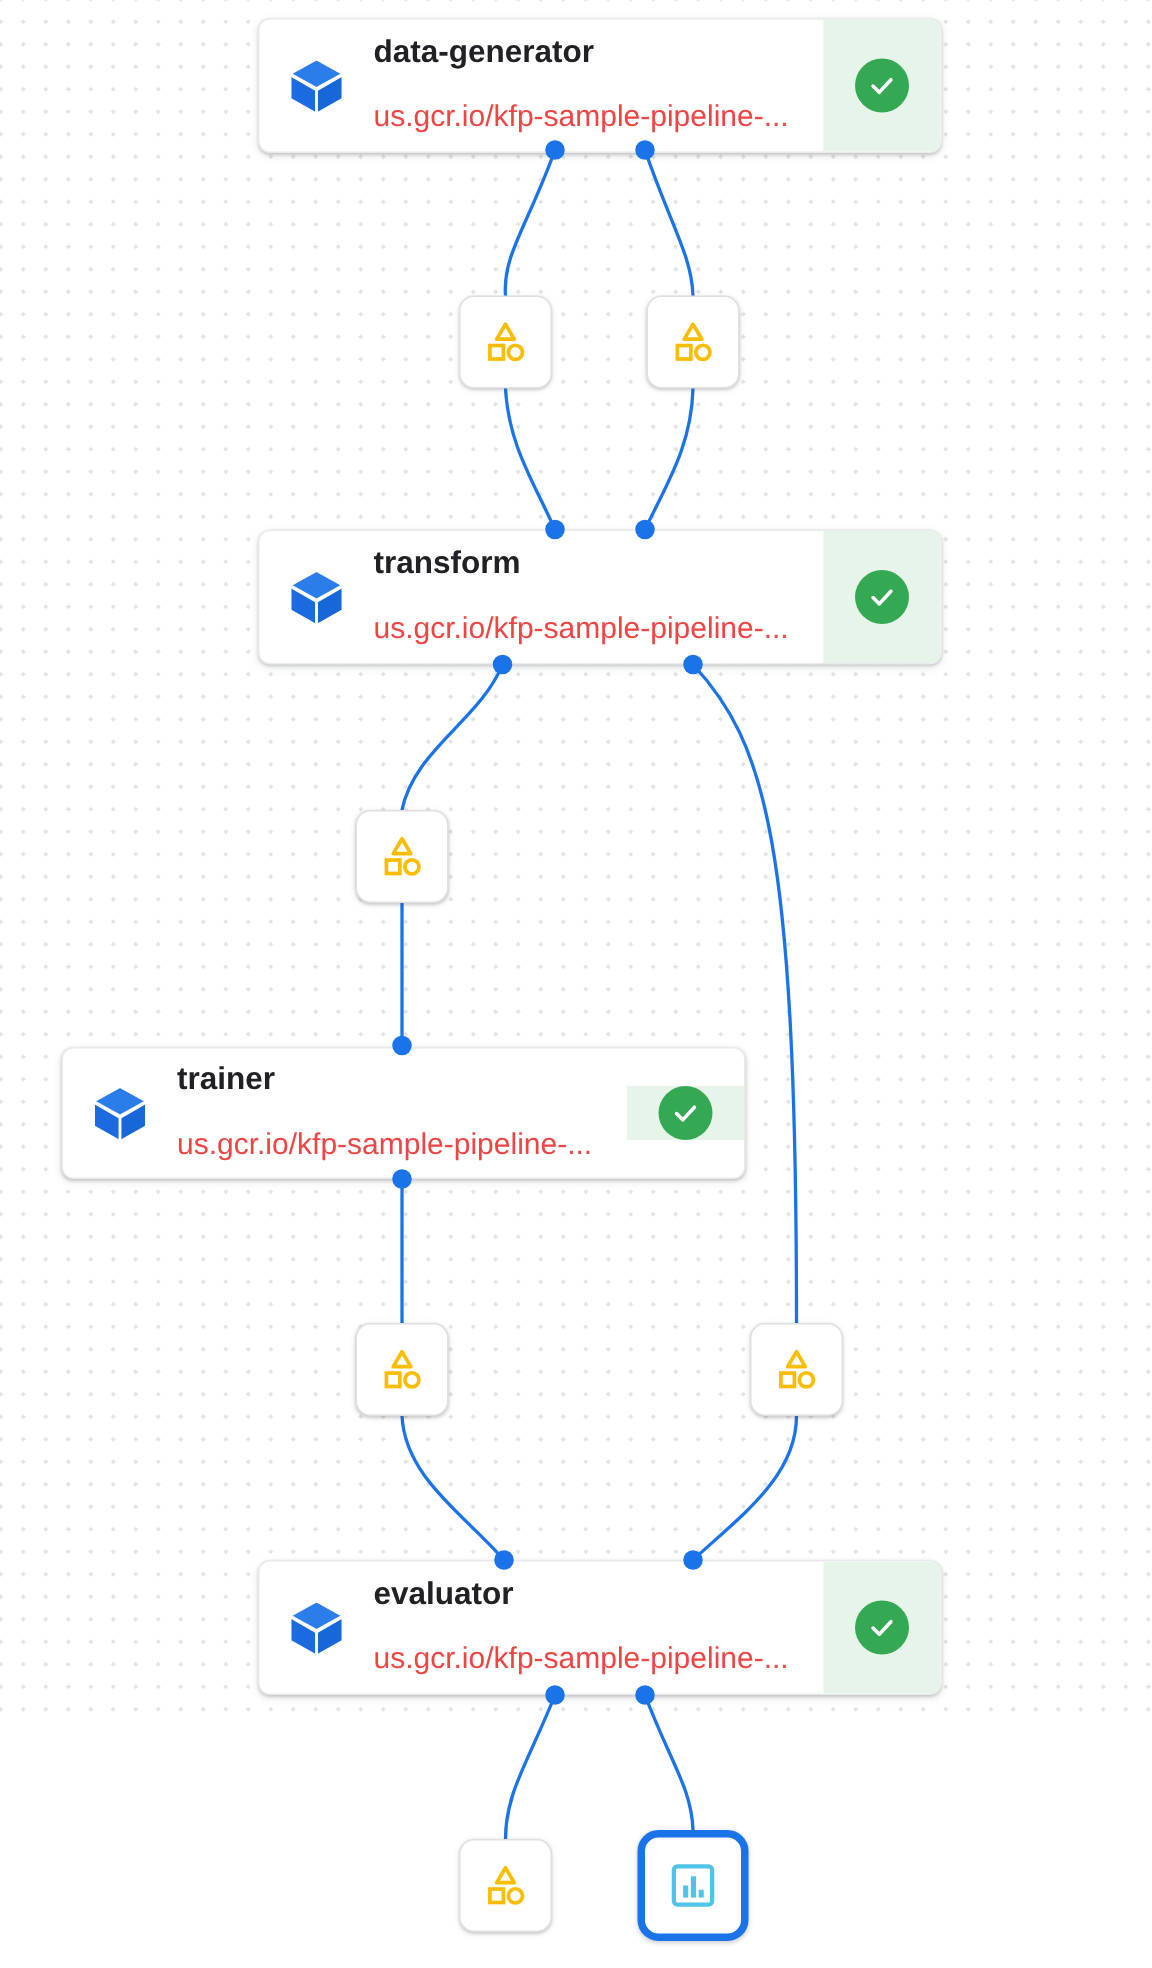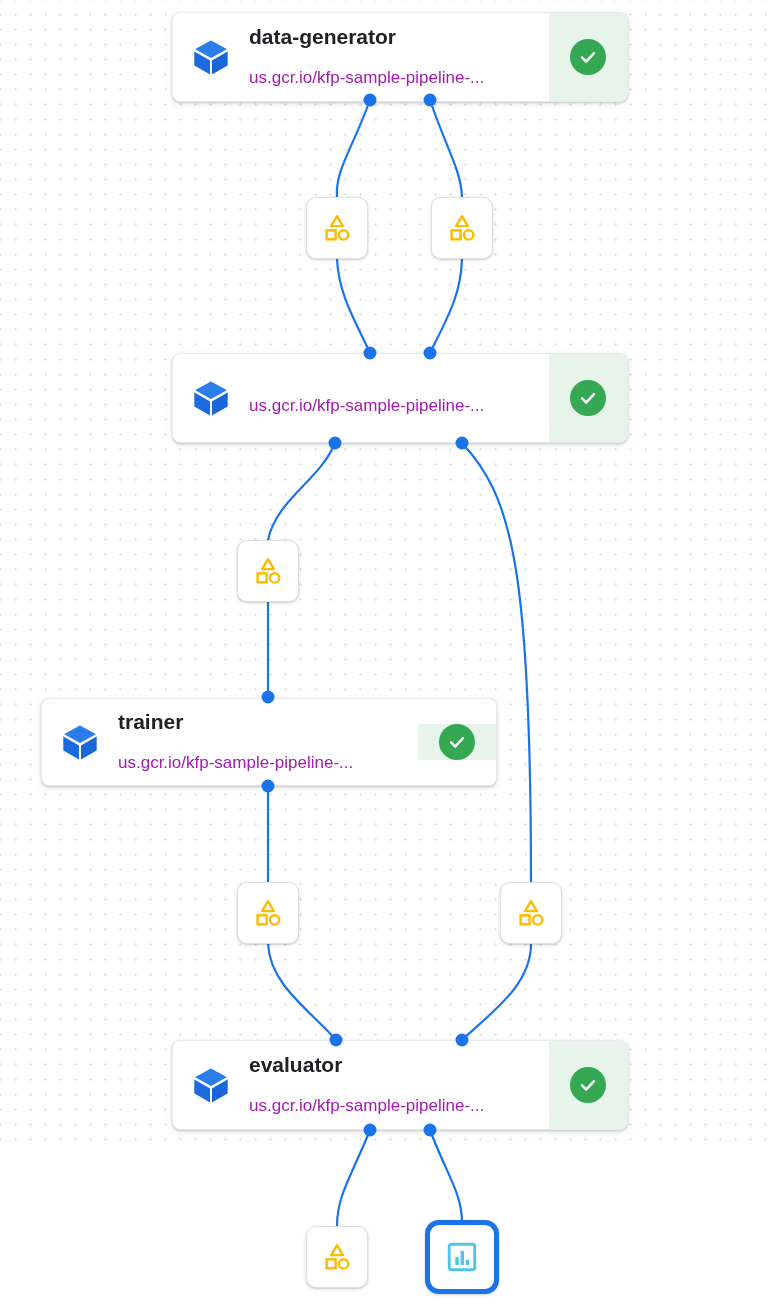--- a/index.html
+++ b/index.html
@@ -65,22 +65,22 @@
   .task-title {
     font-size: 21px;
     font-weight: bold;
     color: #202124;
     line-height: 1.2;
     white-space: nowrap;
     overflow: hidden;
   }
 
   .task-subtitle {
-    font-size: 17px;
-    color: #a21caf;
+    font-size: 20px;
+    color: #ef4444;
     line-height: 1.35;
     margin-top: 17px;
     white-space: nowrap;
     overflow: hidden;
     text-overflow: ellipsis;
   }
 
   .task-status {
     flex: 0 0 auto;
     width: 78px;
@@ -180,20 +180,21 @@
           <svg width="44" height="44" viewBox="0 0 48 48">
     <polygon points="24,5 43,15.5 24,26 5,15.5" fill="#2b7de9"></polygon>
     <polygon points="5,17.5 23,27.8 23,44 5,33.7" fill="#1b6ae0"></polygon>
     <polygon points="25,27.8 43,17.5 43,33.7 25,44" fill="#1767d8"></polygon>
     <polygon points="24,5 43,15.5 24,26 5,15.5" fill="none" stroke="#ffffff" stroke-width="1.6" stroke-linejoin="round"></polygon>
     <polyline points="5,17 5,33.7 24,44.5 43,33.7 43,17" fill="none" stroke="#ffffff" stroke-width="1.6" stroke-linejoin="round"></polyline>
     <line x1="24" y1="26" x2="24" y2="44.5" stroke="#ffffff" stroke-width="1.6"></line>
   </svg>
         </div>
         <div class="task-body">
+          <div class="task-title">transform</div>
           <div class="task-subtitle">us.gcr.io/kfp-sample-pipeline-...</div>
         </div>
         <div class="task-status" style="background: rgb(230, 244, 234);">
           <div class="status-badge" style="background: rgb(52, 168, 83);">
             <svg width="22" height="22" viewBox="0 0 24 24">
     <polyline points="5.5,12.4 10,17 18.5,7.8" fill="none" stroke="#ffffff" stroke-width="2.6" stroke-linecap="round" stroke-linejoin="round"></polyline>
   </svg>
           </div>
         </div>
       </div>

